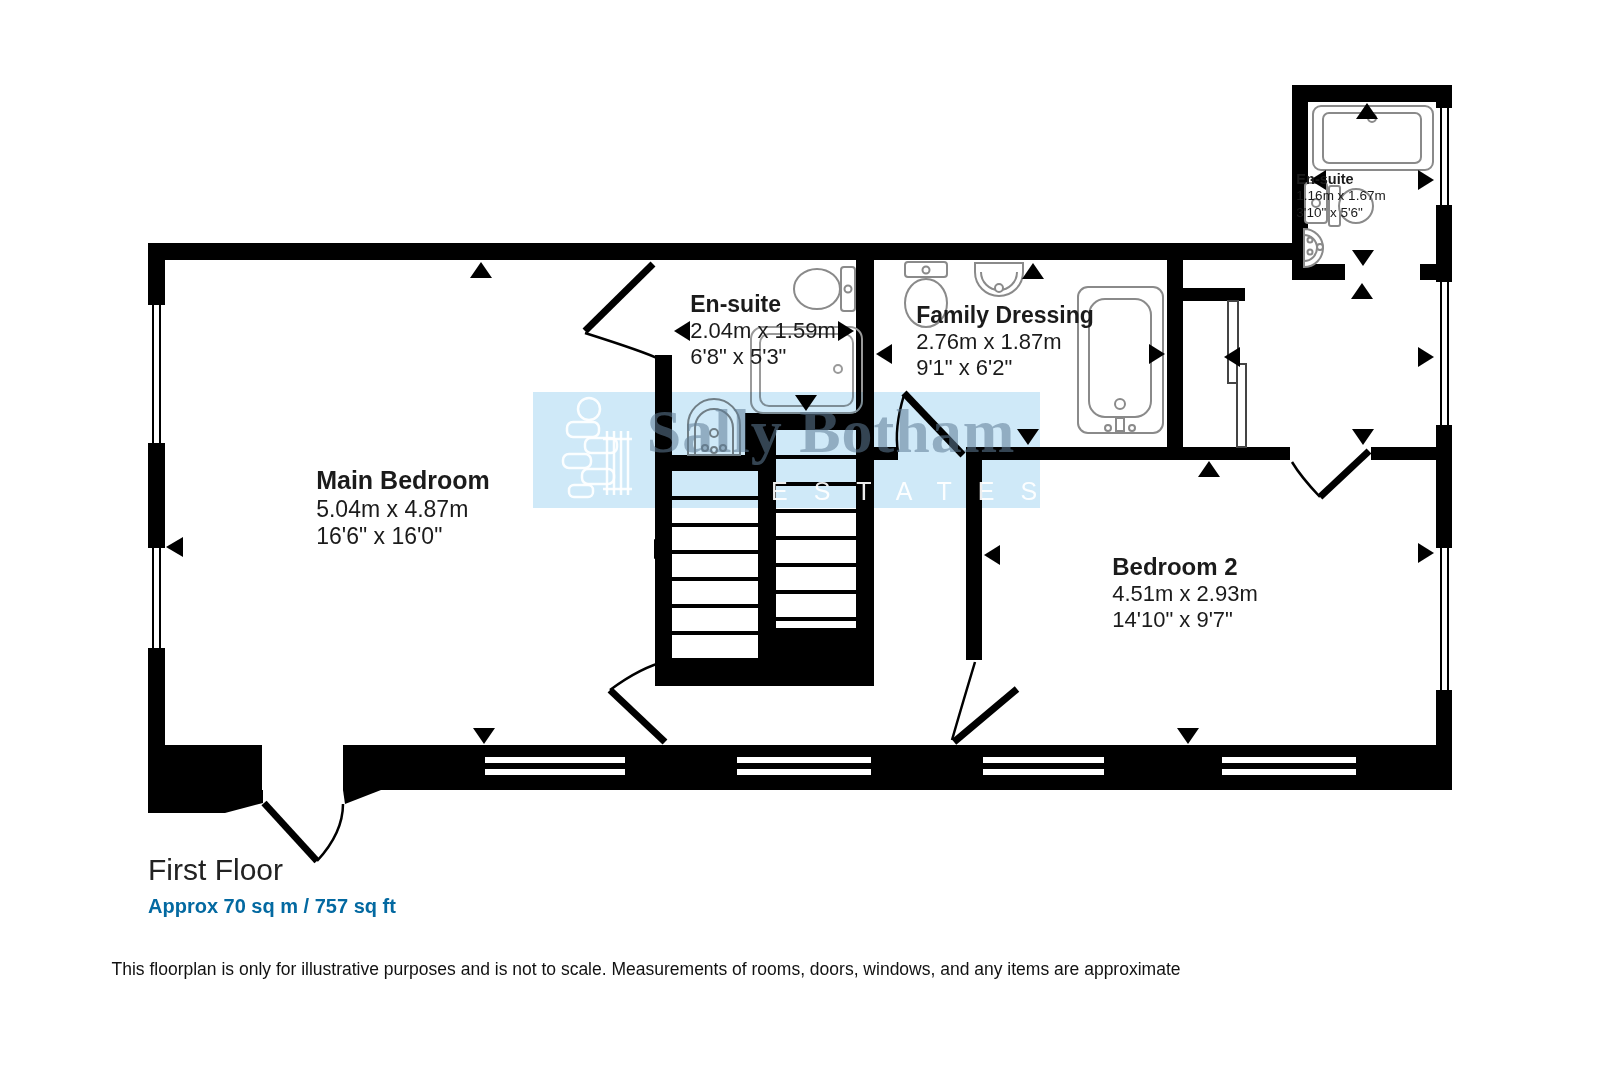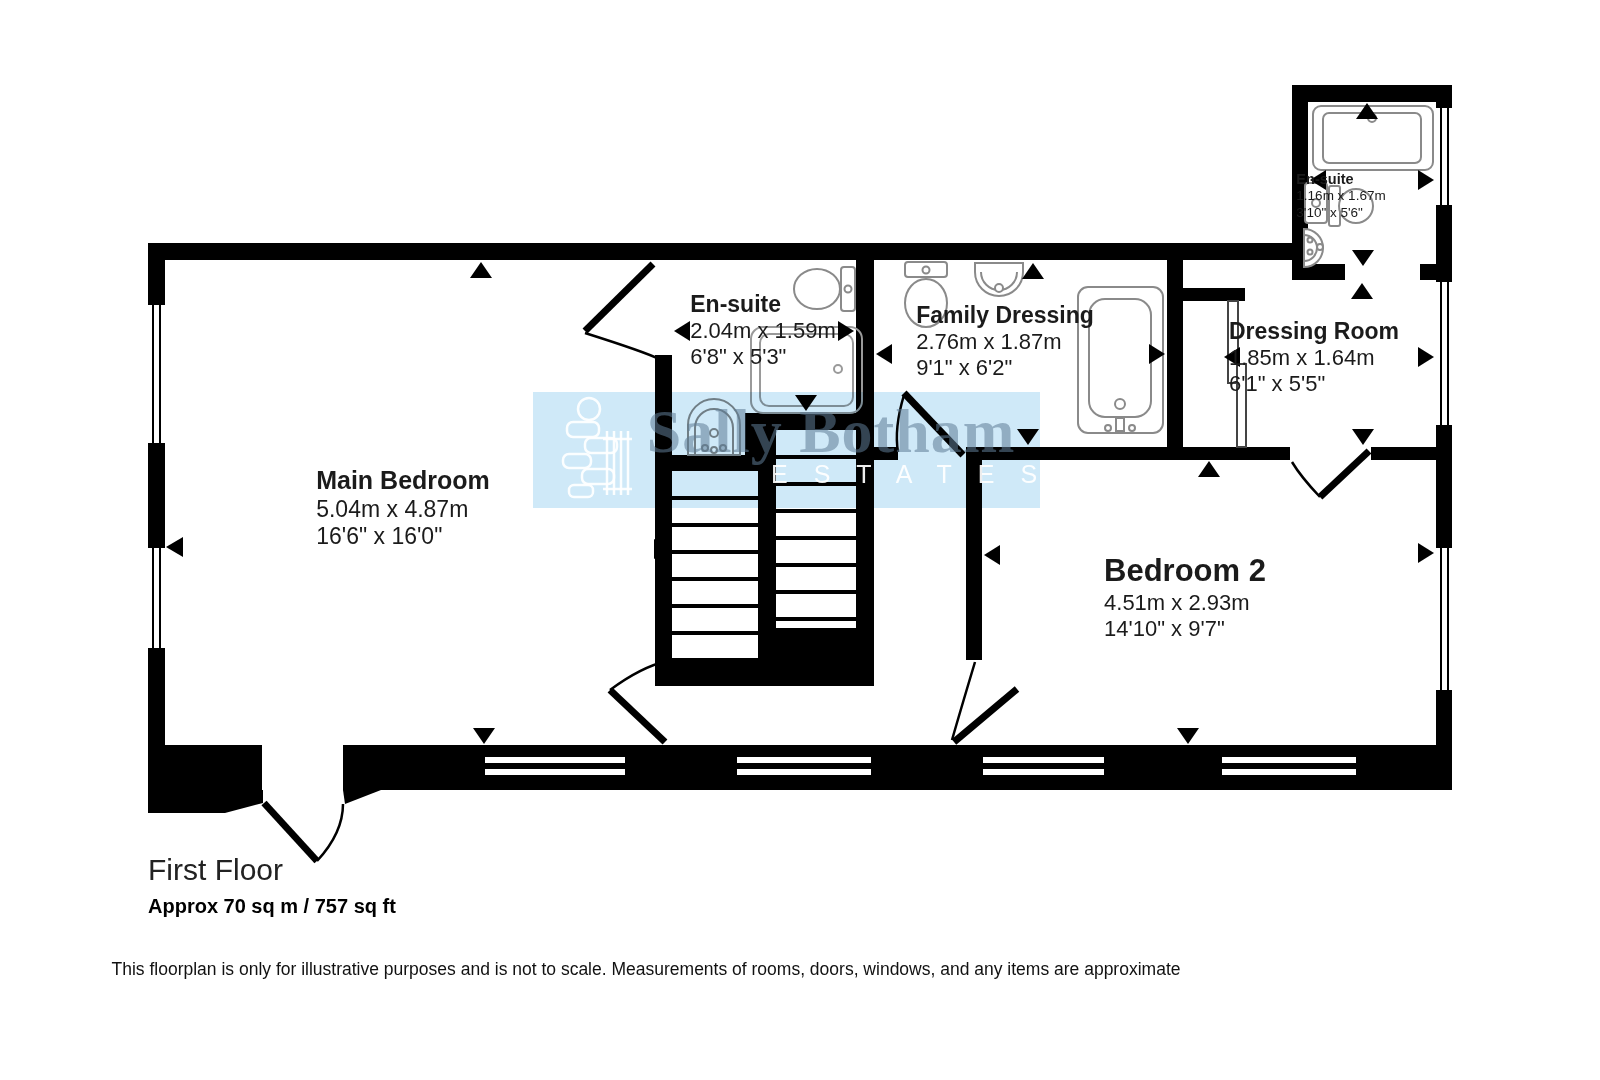--- a/index.html
+++ b/index.html
@@ -8,24 +8,24 @@
   .plan-svg{position:absolute;left:0;top:0;}
   .room-label{position:absolute;transform:translateX(-50%);text-align:left;
               color:#1b1b1b;line-height:1.18;white-space:nowrap;}
   .room-label .name{font-weight:bold;}
   .wm-band{position:absolute;left:533px;top:392px;width:507px;height:116px;
            background:#cfe9f8;mix-blend-mode:multiply;}
   .wm-content{position:absolute;left:533px;top:392px;width:507px;height:149px;}
   .wm-name{position:absolute;left:88px;top:4px;width:420px;text-align:center;
            font-family:"Liberation Serif",serif;font-weight:bold;font-size:62px;
            color:rgba(94,124,150,0.55);letter-spacing:1px;}
-  .wm-sub{position:absolute;left:238px;top:68px;font-size:25px;letter-spacing:26px;
+  .wm-sub{position:absolute;left:238px;top:85px;font-size:25px;letter-spacing:26px;
           color:rgba(255,255,255,0.93);font-weight:400;}
   .floor-title{position:absolute;left:148px;top:853px;font-size:30px;color:#222;}
-  .floor-area{position:absolute;left:148px;top:895px;font-size:20px;font-weight:bold;color:#000000;}
+  .floor-area{position:absolute;left:148px;top:895px;font-size:20px;font-weight:bold;color:#0369a1;}
   .footer{position:absolute;left:0;top:958px;width:1292px;text-align:center;
           font-size:17.5px;line-height:23px;color:#111;}
 </style>
 </head>
 <body>
 
 <div class="canvas">
 
   <svg class="plan-svg" width="1600" height="1080" viewBox="0 0 1600 1080">
 
@@ -280,28 +280,23 @@
     <div>2.04m x 1.59m</div>
     <div>6'8" x 5'3"</div>
   </div>
 
   <div class="room-label" style="left:1005px;top:302px;font-size:22px;">
     <div class="name" style="font-size:23px">Family Dressing</div>
     <div>2.76m x 1.87m</div>
     <div>9'1" x 6'2"</div>
   </div>
 
-  <div class="room-label" style="left:1314px;top:318px;font-size:22px;">
-    <div class="name" style="font-size:23px">Dressing Room</div>
-    <div>1.85m x 1.64m</div>
-    <div>6'1" x 5'5"</div>
-  </div>
 
   <div class="room-label" style="left:1185px;top:553px;font-size:22px;">
-    <div class="name" style="font-size:31px">Bedroom 2</div>
+    <div class="name" style="font-size:24px">Bedroom 2</div>
     <div>4.51m x 2.93m</div>
     <div>14'10" x 9'7"</div>
   </div>
 
   <div class="room-label" style="left:1341px;top:170px;font-size:13.5px;line-height:1.25;">
     <div class="name" style="font-size:14.5px">En-suite</div>
     <div>1.16m x 1.67m</div>
     <div>3'10" x 5'6"</div>
   </div>
 

